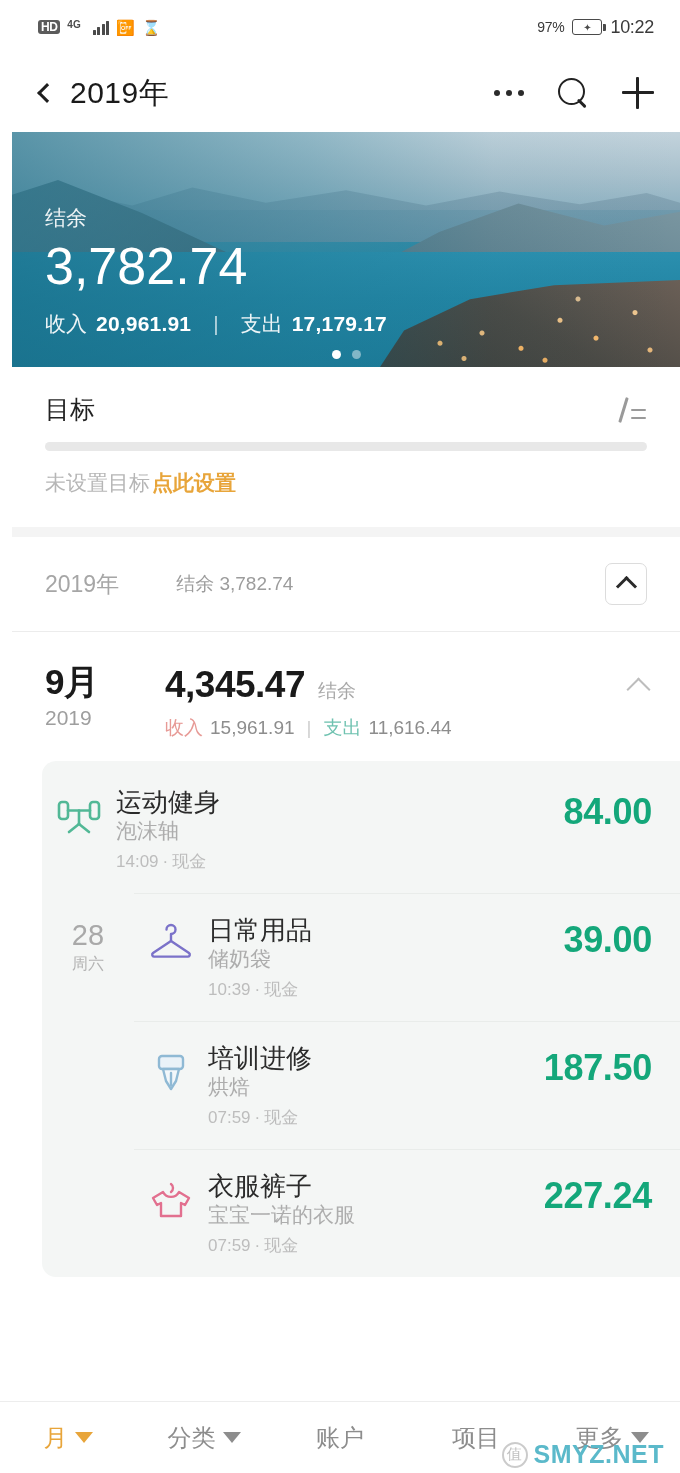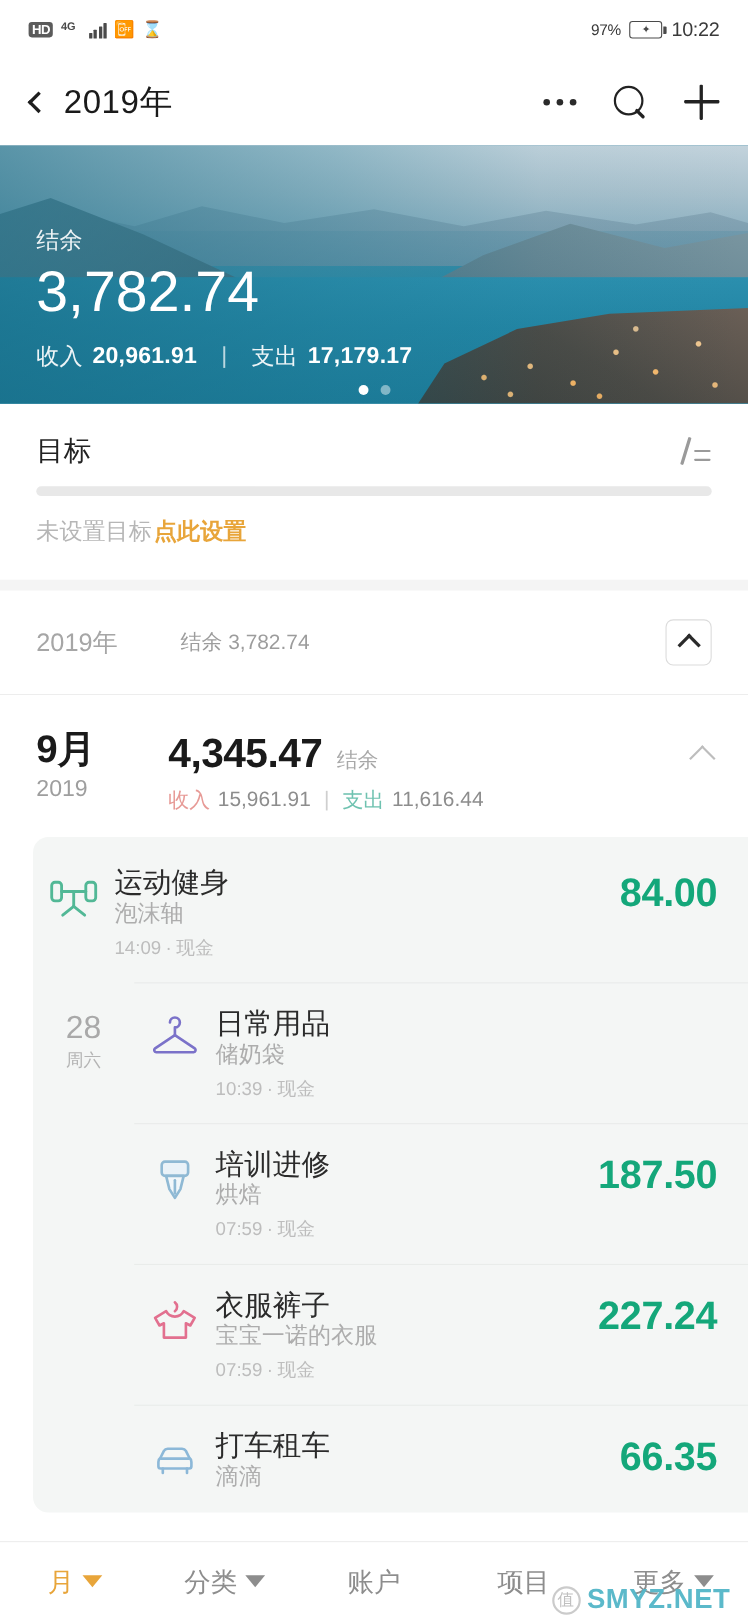--- a/index.html
+++ b/index.html
@@ -2,21 +2,21 @@
 <html><head>
 <meta charset="utf-8">
 <style>
   * { box-sizing: border-box; margin: 0; padding: 0; }
   html, body {
     width: 680px; height: 1473px;
     background: #ffffff;
     font-family: "Liberation Sans", "DejaVu Sans", sans-serif;
     overflow: hidden;
   }
-  .phone { position: relative; width: 680px; height: 1473px; background:#fff; }
+  .phone { position: relative; width: 680px; height: 1473px; background:#fff;padding-left:12px; }
 
   
   .statusbar {
     height: 54px; display: flex; align-items: center;
     padding: 0 26px; color: #3b3b3b;
   }
   .sb-left { display: flex; align-items: center; gap: 7px; }
   .sb-right { margin-left: auto; display: flex; align-items: center; gap: 8px; }
   .hd-badge {
     font-size: 12px; font-weight: bold; color:#fff; background:#5b5b5b;
@@ -384,20 +384,21 @@
           <path d="M26 22 L8 34 a2 2 0 0 0 1 3.6 h34 a2 2 0 0 0 1 -3.6 Z"></path>
         </svg>
       </div>
       <div class="tx-body">
         <div class="tx-cat">日常用品</div>
         <div class="tx-note">储奶袋</div>
         <div class="tx-meta">
           <span>10:39</span><span class="dotsep">·</span><span>现金</span>
         </div>
       </div>
+      <div class="tx-amt">39.00</div>
     </div>
 
     <div class="tx-row">
       <div class="tx-date">
         <div class="tx-day"></div>
         <div class="tx-week"></div>
       </div>
       <div class="tx-icon">
         <svg width="52" height="52" viewBox="0 0 52 52" fill="none" stroke="#8fb9d4" stroke-width="2.4" stroke-linecap="round" stroke-linejoin="round">
           <rect x="14" y="9" width="24" height="13" rx="3" fill="#eaf2f8"></rect>
@@ -429,39 +430,20 @@
       <div class="tx-body">
         <div class="tx-cat">衣服裤子</div>
         <div class="tx-note">宝宝一诺的衣服</div>
         <div class="tx-meta">
           <span>07:59</span><span class="dotsep">·</span><span>现金</span>
         </div>
       </div>
       <div class="tx-amt">227.24</div>
     </div>
 
-    <div class="tx-row">
-      <div class="tx-date">
-        <div class="tx-day"></div>
-        <div class="tx-week"></div>
-      </div>
-      <div class="tx-icon">
-        <svg width="52" height="52" viewBox="0 0 52 52" fill="none" stroke="#8cb8d8" stroke-width="2.4" stroke-linecap="round" stroke-linejoin="round">
-          <path d="M11 30 v-4 a5 5 0 0 1 2 -4 l3 -6 a4 4 0 0 1 3.5 -2 h13 a4 4 0 0 1 3.5 2 l3 6 a5 5 0 0 1 2 4 v4 a2 2 0 0 1 -2 2 h-26 a2 2 0 0 1 -2 -2 Z"></path>
-          <line x1="13" y1="23" x2="39" y2="23"></line>
-          <line x1="15" y1="32" x2="15" y2="36"></line>
-          <line x1="37" y1="32" x2="37" y2="36"></line>
-        </svg>
-      </div>
-      <div class="tx-body">
-        <div class="tx-cat">打车租车</div>
-        <div class="tx-note">滴滴</div>
-      </div>
-      <div class="tx-amt">66.35</div>
-    </div>
 
   </div>
 
   <div class="bottombar">
     <div class="bb-item active">
       <span>月</span>
       <span class="caret"></span>
     </div>
     <div class="bb-item">
       <span>分类</span>

